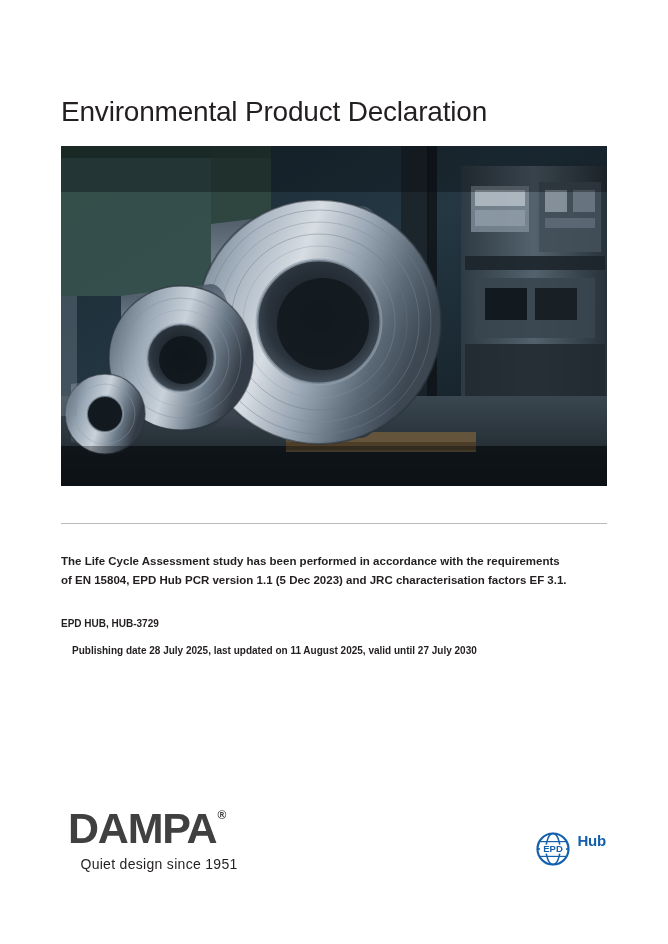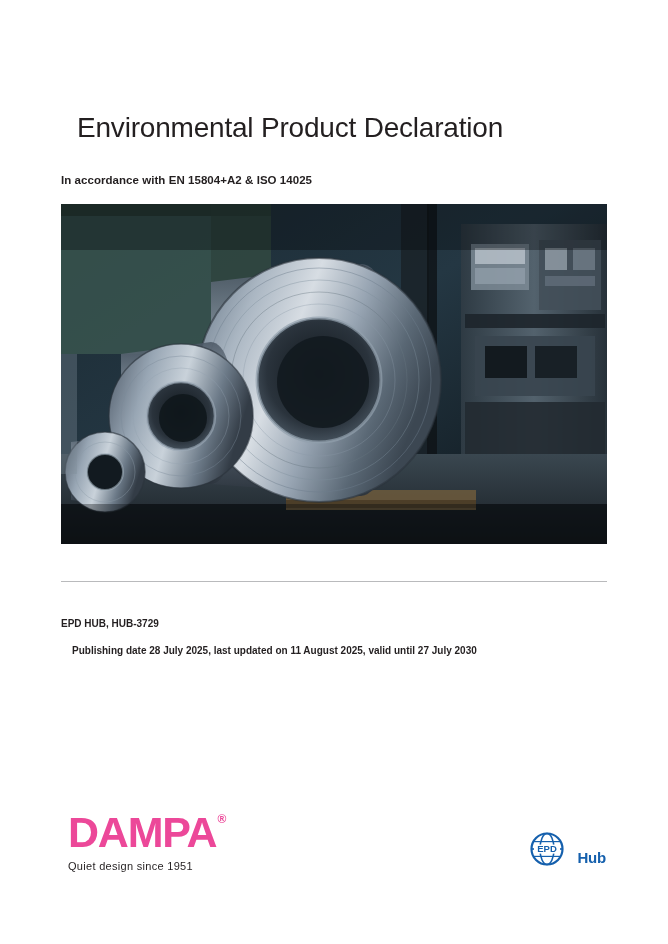--- a/index.html
+++ b/index.html
@@ -26,21 +26,21 @@
     top: 0;
     width: 546px;
   }
 
   
   .doc-title {
     font-size: 28px;
     font-weight: 400;
     color: #231f20;
     letter-spacing: -0.2px;
-    margin: 16px;
+    margin: 0;
     padding-top: 96px;
     line-height: 1.15;
   }
   .doc-subtitle {
     font-size: 11.5px;
     font-weight: 700;
     color: #231f20;
     margin: 0;
     padding-top: 14px;
     letter-spacing: 0.05px;
@@ -106,51 +106,51 @@
   .brand-logo {
     position: absolute;
     left: 68px;
     bottom: 72px;
     width: 200px;
   }
   .brand-wordmark {
     font-size: 43px;
     font-weight: 700;
     letter-spacing: -1.2px;
-    color: #ec4899;
+    color: #404040;
     line-height: 1;
     font-family: "Liberation Sans", sans-serif;
     position: relative;
     display: inline-block;
   }
   .brand-reg {
     font-size: 12px;
     font-weight: 700;
     vertical-align: top;
     position: relative;
     top: 2px;
     left: 1px;
   }
   .brand-tagline {
-    font-size: 11px;
+    font-size: 14px;
     font-weight: 400;
     color: #231f20;
     letter-spacing: 0.3px;
-    text-align: left;
+    text-align: center;
     width: 182px;
     padding-top: 6px;
   }
 
   .epd-logo {
     position: absolute;
     right: 62px;
     bottom: 78px;
     display: flex;
-    align-items: flex-end;
-    gap: 13px;
+    align-items: flex-start;
+    gap: 7px;
   }
   .epd-globe {
     width: 34px;
     height: 34px;
     flex: 0 0 34px;
   }
   .epd-hub-text {
     font-size: 15px;
     font-weight: 700;
     color: #1560ad;
@@ -159,21 +159,20 @@
 </style>
 </head>
 <body>
 
 <div class="page">
 
   <div class="content">
 
     <h1 class="doc-title">Environmental Product Declaration</h1>
 
-    <p class="doc-subtitle">In accordance with EN 15804+A2 &amp; ISO 14025</p>
 
     <div class="hero">
       <svg class="hero-svg" viewBox="0 0 546 340" preserveAspectRatio="xMidYMid slice">
         <defs>
           <linearGradient id="bgGrad" x1="0" y1="0" x2="1" y2="1">
             <stop offset="0%" stop-color="#1b2a33"></stop>
             <stop offset="45%" stop-color="#243743"></stop>
             <stop offset="100%" stop-color="#0c1318"></stop>
           </linearGradient>
           <linearGradient id="coilFace" x1="0" y1="0" x2="1" y2="0.4">
@@ -286,20 +285,21 @@
 
         <rect x="0" y="0" width="546" height="340" fill="none"></rect>
         <rect x="0" y="0" width="546" height="46" fill="#05090c" opacity="0.35"></rect>
         <rect x="0" y="300" width="546" height="40" fill="#05090c" opacity="0.35"></rect>
       </svg>
     </div>
 
 
     <hr class="rule">
 
+    <p class="body-text">The Life Cycle Assessment study has been performed in accordance with the requirements of EN 15804, EPD Hub PCR version 1.1 (5 Dec 2023) and JRC characterisation factors EF 3.1.</p>
 
     <p class="meta-line meta-1">EPD HUB, HUB-3729</p>
 
     <p class="meta-line meta-2">Publishing date 28 July 2025, last updated on 11 August 2025, valid until 27 July 2030</p>
 
   </div>
 
   <div class="footer">
 
     <div class="brand-logo">

